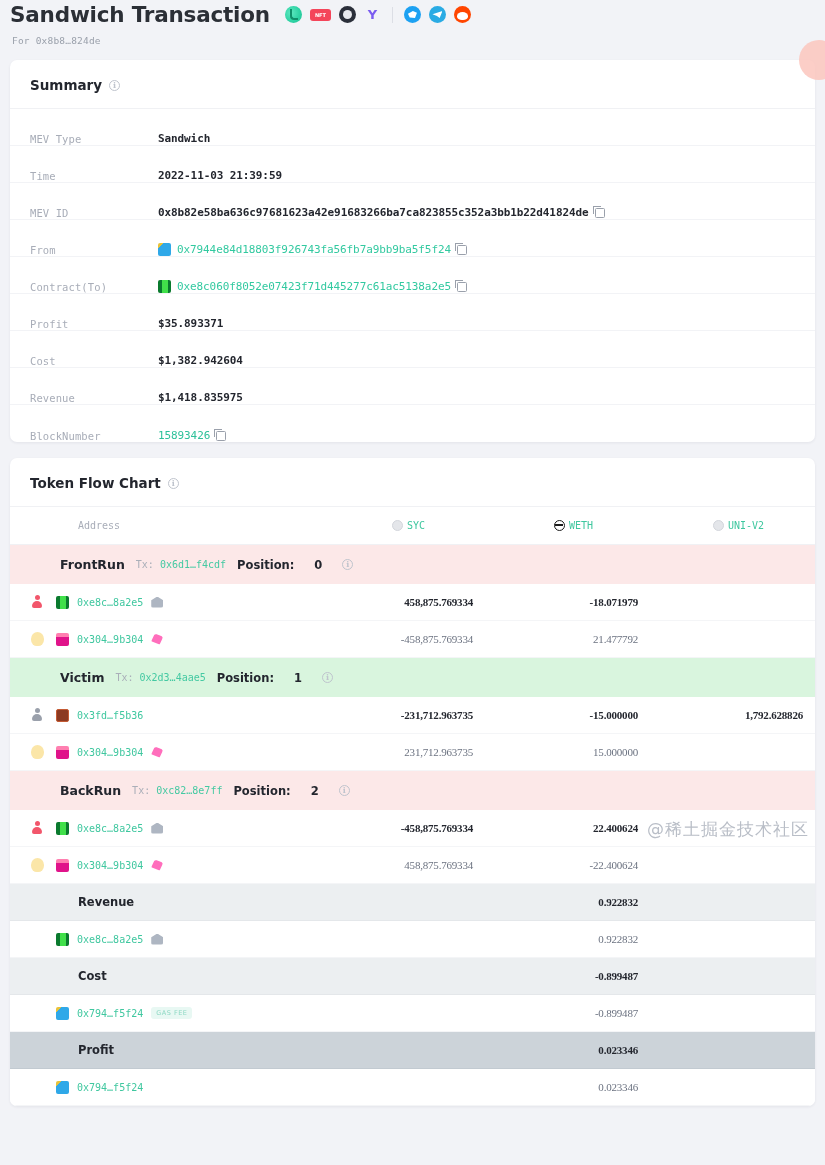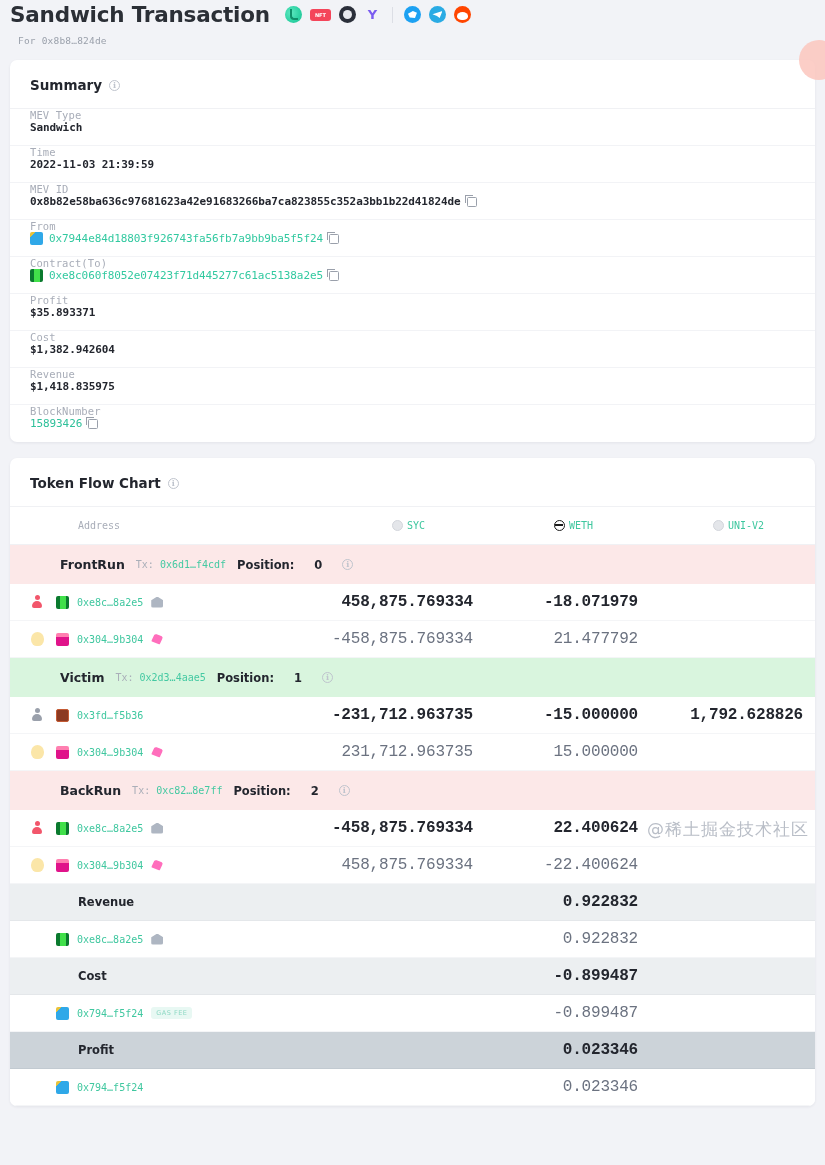--- a/index.html
+++ b/index.html
@@ -51,21 +51,21 @@
   .hicon.telegram::after {
     content: ""; position: absolute; left: 3.5px; top: 5px; width: 10px; height: 7px;
     background: #fff; clip-path: polygon(0 45%,100% 0,72% 100%,45% 70%);
   }
   .hicon.reddit { background: #ff4500; }
   .hicon.reddit::after {
     content: ""; position: absolute; left: 3px; top: 5.5px; width: 11px; height: 8px;
     background: #fff; border-radius: 50% 50% 45% 45%;
   }
   .subtitle {
-    font-size: 9.5px; color: #9aa0ab; margin: 8px 0 0 8px;
+    font-size: 9.5px; color: #9aa0ab; margin: 8px 0 0 2px;
     font-family: "DejaVu Sans Mono", monospace; letter-spacing: 0.2px;
   }
 
   
   .edge-bubble {
     position: absolute; right: -14px; top: 40px; width: 40px; height: 40px;
     border-radius: 50%; background: #fbc5bd; opacity: 0.85;
   }
 
   
@@ -80,22 +80,22 @@
     border-bottom: 1px solid #f0f1f4;
   }
   .info-ic {
     width: 11px; height: 11px; border-radius: 50%; border: 1px solid #bfc4cd;
     color: #bfc4cd; font-size: 8px; line-height: 9px; text-align: center;
     font-family: "DejaVu Serif", serif; display: inline-block; flex: none;
   }
 
   
   .srow {
-    display: flex; align-items: flex-start; min-height: 37px;
-    border-bottom: 1px solid #f2f3f6; padding: 0 20px; flex-direction: column;
+    display: flex; align-items: flex-end; min-height: 37px;
+    border-bottom: 1px solid #f2f3f6; padding: 0 20px;
   }
   .srow:last-child { border-bottom: none; }
   .slabel {
     width: 128px; flex: none; font-size: 10.5px; color: #a8adb8;
     font-family: "DejaVu Sans Mono", monospace; letter-spacing: 0.1px;
   }
   .sval {
     font-size: 11px; color: #23262e; font-weight: 700;
     font-family: "DejaVu Sans Mono", monospace; letter-spacing: -0.1px;
     display: flex; align-items: center; gap: 6px;
@@ -187,21 +187,21 @@
   .mini-badge.bank { background: #aeb6c2; clip-path: polygon(0 35%,50% 0,100% 35%,100% 100%,0 100%); }
   .mini-badge.uni  { background: #ff3ea5; border-radius: 50%; opacity: .75;
                      clip-path: polygon(30% 0,100% 30%,70% 100%,0 70%); }
   .gas-badge {
     font-size: 6.5px; color: #8fd9c4; background: #e8f8f3; border-radius: 3px;
     padding: 2px 5px; font-family: "DejaVu Sans", sans-serif; letter-spacing: .5px;
   }
 
   .tcell-num {
     width: 165px; flex: none; text-align: right; padding-right: 18px;
-    font-size: 16px; font-family: Liberation Mono, monospace;
+    font-size: 11px; font-family: Liberation Serif, serif;
     letter-spacing: -0.2px;
   }
   .tcell-num.strong { color: #23262e; font-weight: 700; }
   .tcell-num.light  { color: #6b7280; font-weight: 400; }
   .sum-label {
     width: 300px; flex: none; padding-left: 52px;
     font-size: 11.5px; font-weight: 700; color: #23262e;
     font-family: "DejaVu Sans", sans-serif;
   }
 

